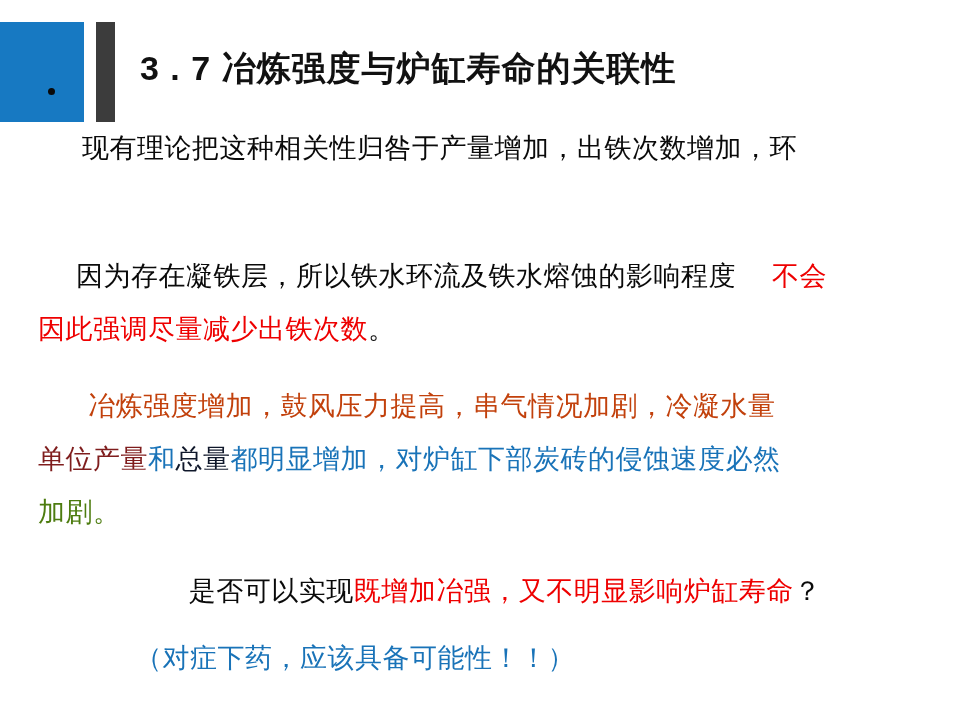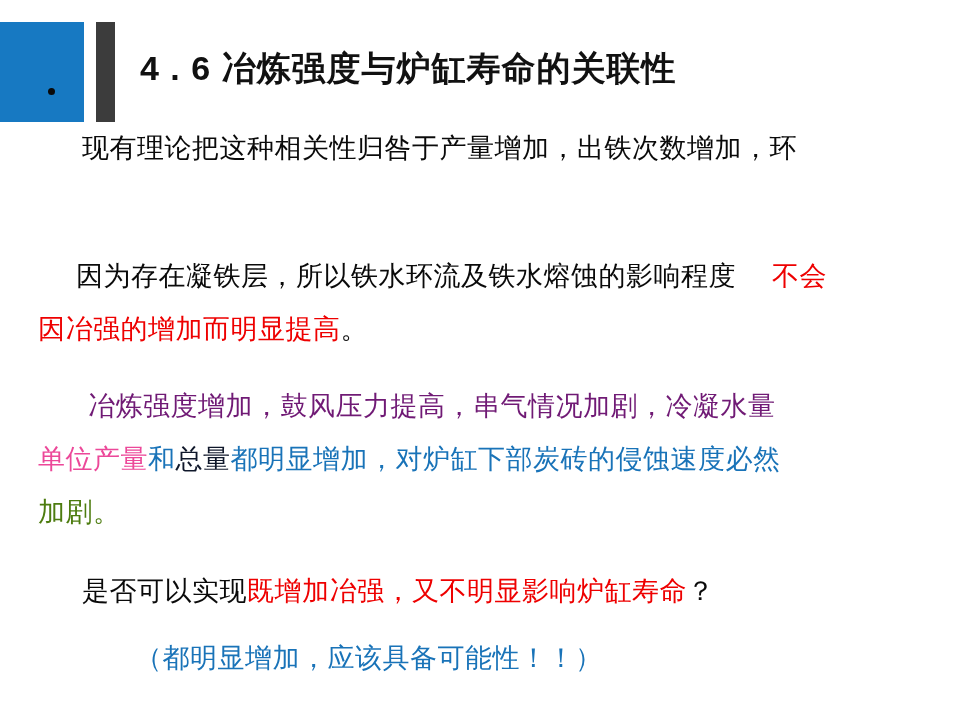--- a/index.html
+++ b/index.html
@@ -67,34 +67,34 @@
   }
 </style>
 </head>
 <body>
 
 <div id="slide" style="background: rgb(255, 255, 255);">
   <div id="accent-square" style="background: rgb(23, 121, 194);">
     <div id="bullet-dot" style="background: rgb(10, 10, 10);"></div>
   </div>
   <div id="accent-bar" style="background: rgb(60, 60, 60);"></div>
-  <div id="slide-title" style="color: rgb(17, 17, 17);">4 . 6  冶炼强度与炉缸寿命的关联性</div>
+  <div id="slide-title" style="color: rgb(17, 17, 17);">3 . 7  冶炼强度与炉缸寿命的关联性</div>
   <div id="paragraphs">
       <div class="para" style="top: 122px;">
         <div class="line" style="padding-left: 44px;"><span style="color: rgb(10, 10, 10);">现有理论把这种相关性归咎于产量增加，出铁次数增加，环</span></div>
       </div>
       <div class="para" style="top: 250px;">
         <div class="line" style="padding-left: 38px;"><span style="color: rgb(10, 10, 10); text-align: right;">因为存在凝铁层，所以铁水环流及铁水熔蚀的影响程度</span><span style="color: rgb(238, 0, 0); margin-left: 36px;">不会</span></div>
-        <div class="line"><span style="color: rgb(238, 0, 0);">因冶强的增加而明显提高</span><span style="color: rgb(10, 10, 10);">。</span></div>
+        <div class="line"><span style="color: rgb(238, 0, 0);">因此强调尽量减少出铁次数</span><span style="color: rgb(10, 10, 10);">。</span></div>
       </div>
       <div class="para" style="top: 380px;">
-        <div class="line" style="padding-left: 50px;"><span style="color: #701a75;">冶炼强度增加，鼓风压力提高，串气情况加剧，冷凝水量</span></div>
-        <div class="line"><span style="color: #ec4899;">单位产量</span><span style="color: rgb(25, 115, 184);">和</span><span style="color: #0f172a;">总量</span><span style="color: rgb(25, 115, 184);">都明显增加，对炉缸下部炭砖的侵蚀速度必然</span></div>
+        <div class="line" style="padding-left: 50px;"><span style="color: #c2410c;">冶炼强度增加，鼓风压力提高，串气情况加剧，冷凝水量</span></div>
+        <div class="line"><span style="color: #7f1d1d;">单位产量</span><span style="color: rgb(25, 115, 184);">和</span><span style="color: #0f172a;">总量</span><span style="color: rgb(25, 115, 184);">都明显增加，对炉缸下部炭砖的侵蚀速度必然</span></div>
         <div class="line"><span style="color: #4d7c0f;">加剧。</span></div>
       </div>
       <div class="para" style="top: 565px;">
-        <div class="line" style="padding-left: 44px;"><span style="color: rgb(10, 10, 10);">是否可以实现</span><span style="color: rgb(238, 0, 0);">既增加冶强，又不明显影响炉缸寿命</span><span style="color: rgb(10, 10, 10);">？</span></div>
+        <div class="line" style="padding-left: 44px; text-align: center;"><span style="color: rgb(10, 10, 10);">是否可以实现</span><span style="color: rgb(238, 0, 0);">既增加冶强，又不明显影响炉缸寿命</span><span style="color: rgb(10, 10, 10);">？</span></div>
       </div>
       <div class="para" style="top: 632px;">
-        <div class="line" style="padding-left: 97px;"><span style="color: rgb(25, 115, 184);">（都明显增加，应该具备可能性！！）</span></div>
+        <div class="line" style="padding-left: 97px;"><span style="color: rgb(25, 115, 184);">（对症下药，应该具备可能性！！）</span></div>
       </div>
     </div>
 </div>
 
 </body></html>

